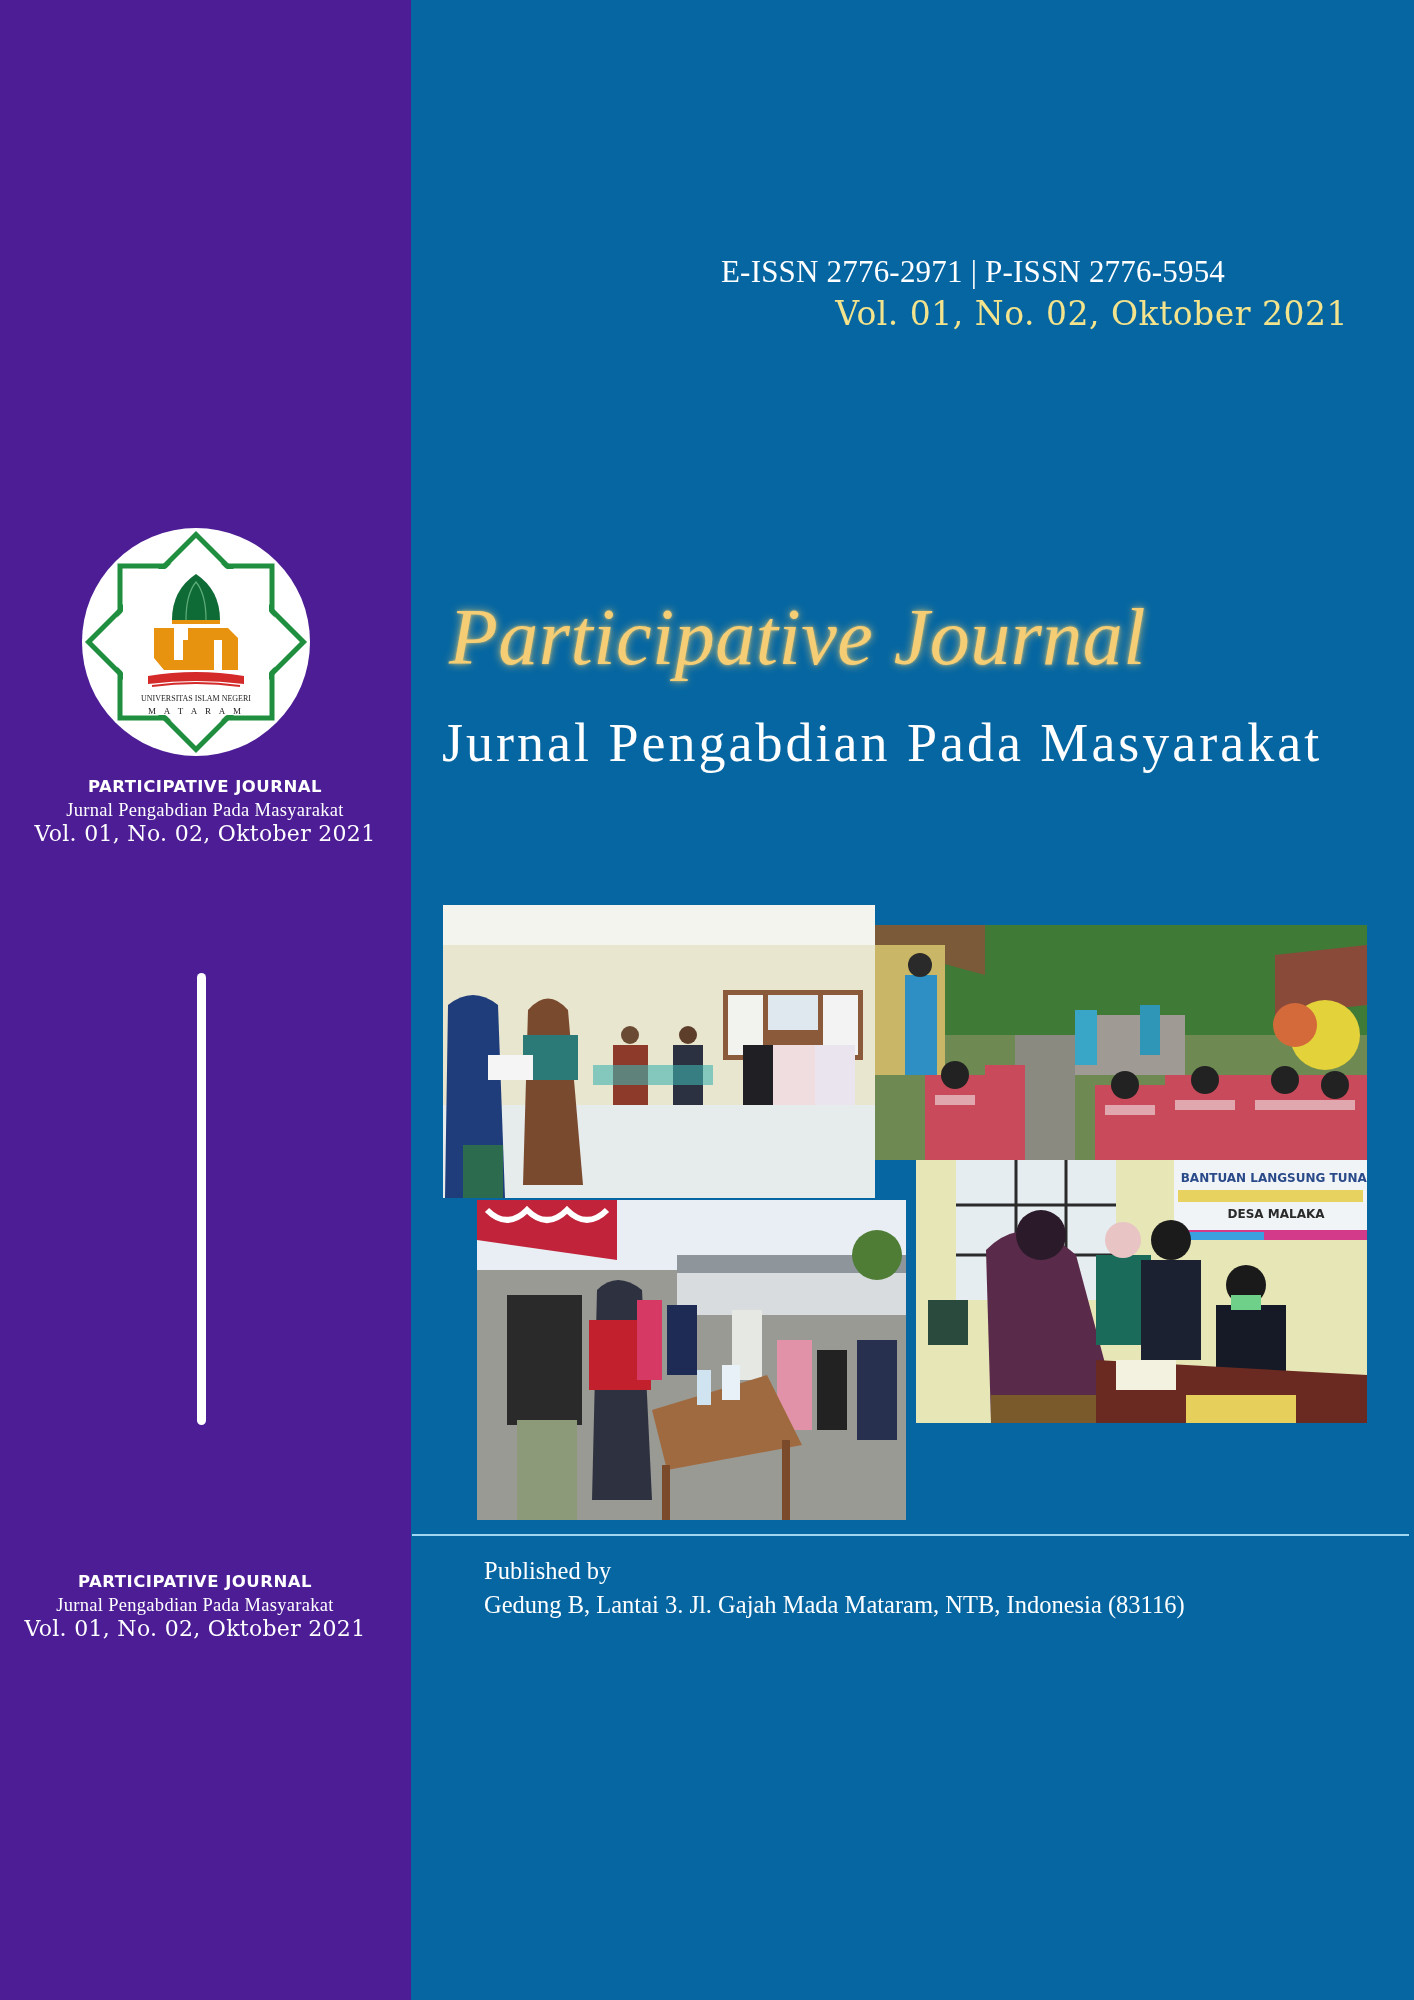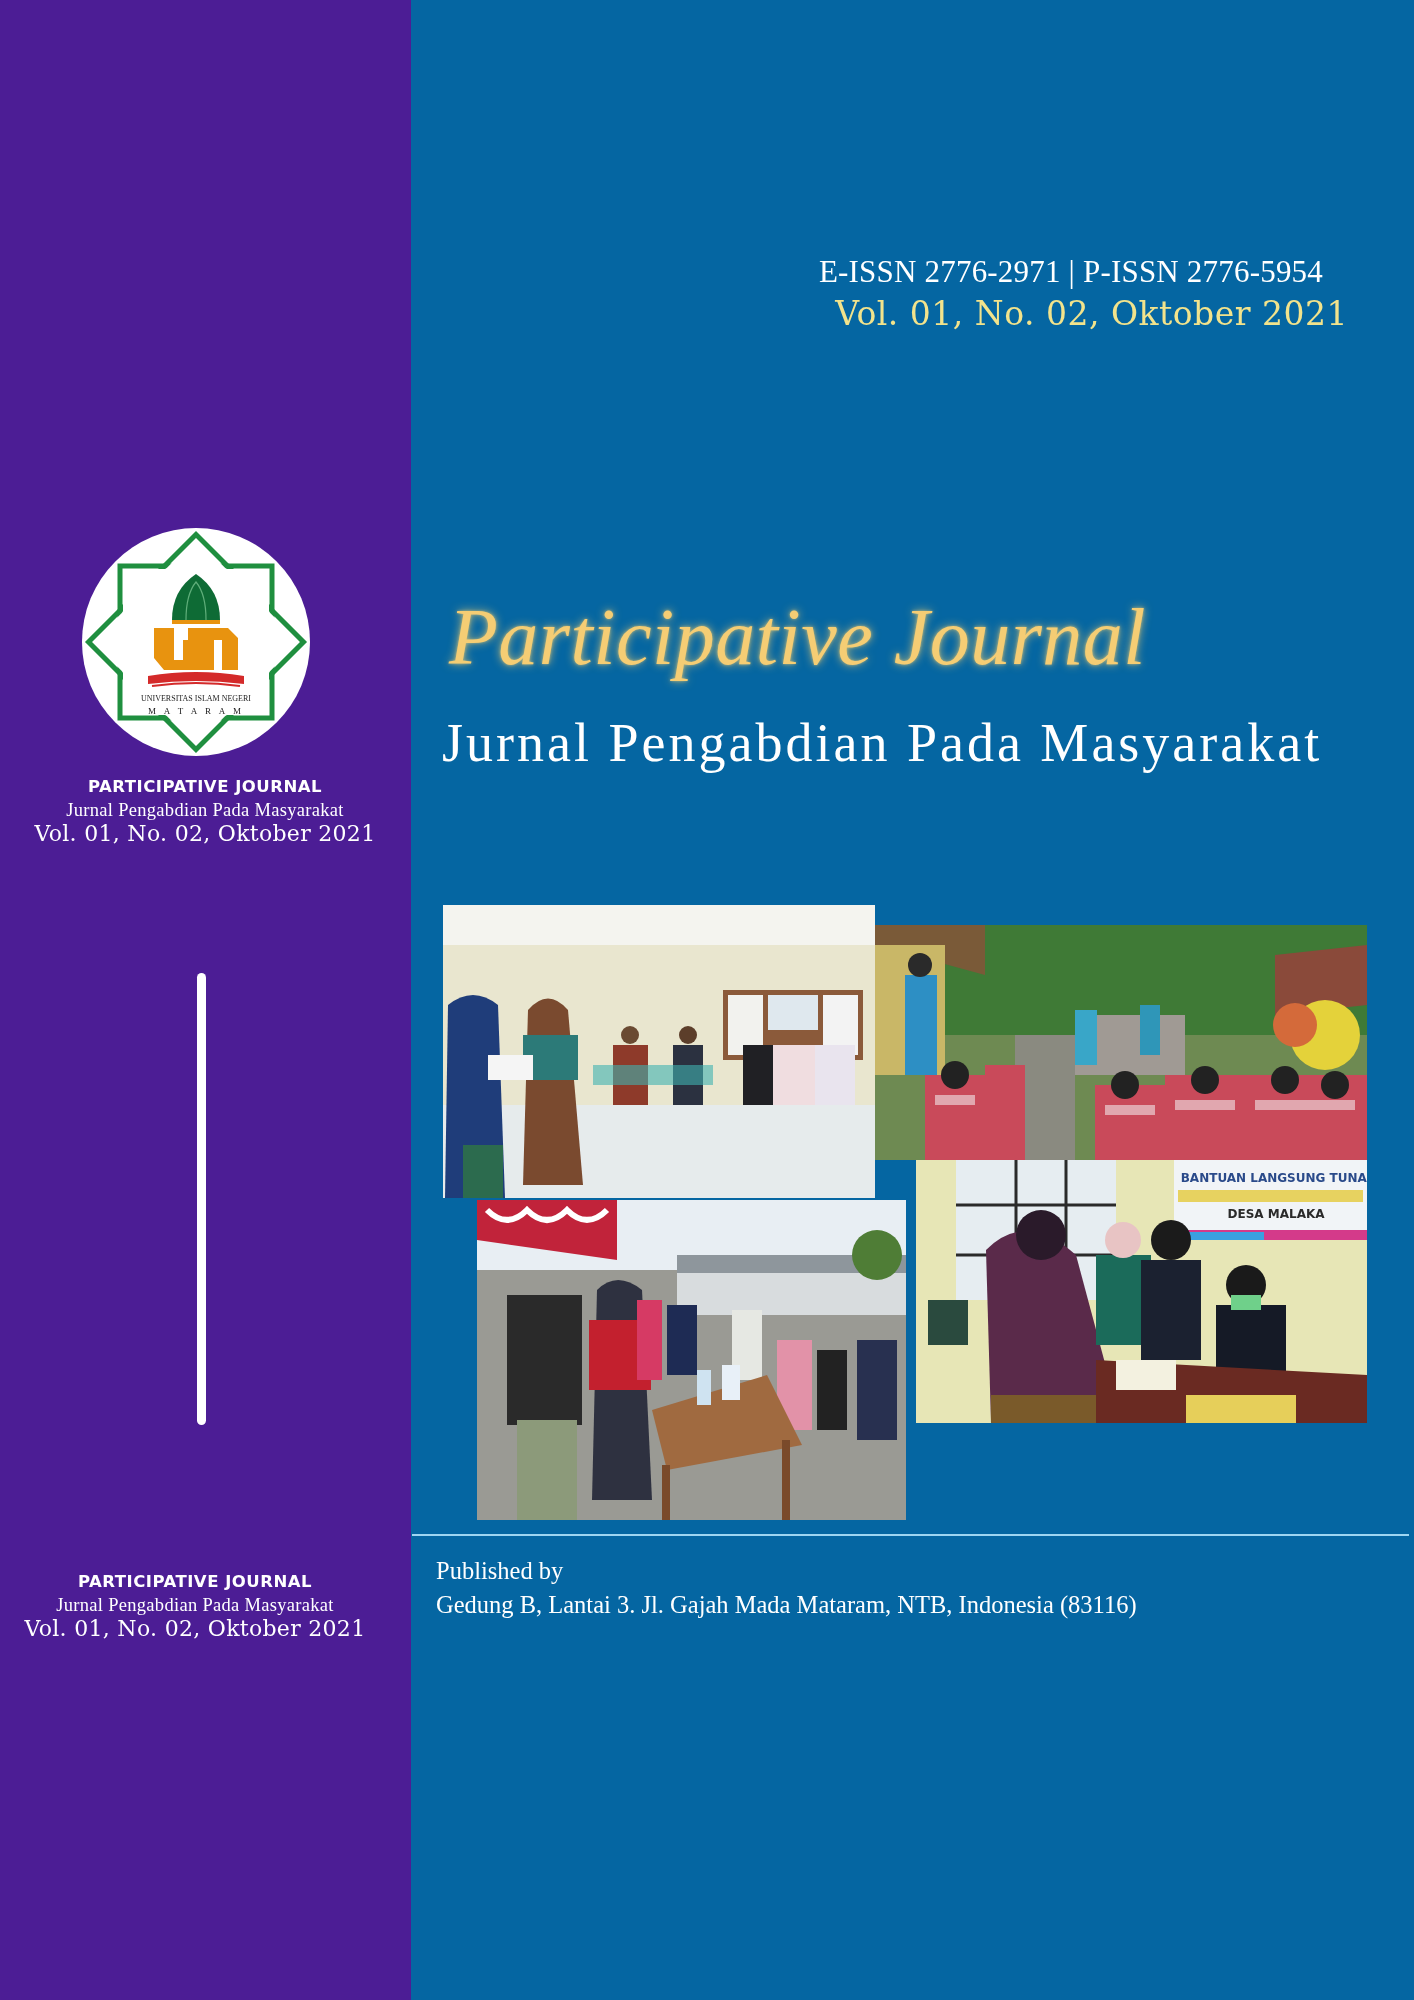--- a/index.html
+++ b/index.html
@@ -12,21 +12,21 @@
       position: absolute; left: 0; top: 0; width: 411px; height: 2000px;
       background: #4c1d95;
     }
     .main {
       position: absolute; left: 411px; top: 0; width: 1003px; height: 2000px;
       background: #0566a2;
     }
 
     
     .issn {
-      position: absolute; right: 80px; top: 254px; width: 700px; text-align: right;
+      position: absolute; right: 80px; top: 254px; width: 700px; text-align: center;
       color: #ffffff; font-family: "Liberation Serif", serif; font-size: 31px;
       letter-spacing: 0.2px; padding-right: 11px;
     }
     .issue-top {
       position: absolute; right: 66px; top: 294px; width: 700px; text-align: right;
       color: #f2e38c; font-family: "DejaVu Serif", serif; font-size: 33px;
       letter-spacing: 0.5px;
     }
 
     
@@ -55,21 +55,21 @@
       position: absolute; left: 412px; top: 1534px; width: 997px; height: 2px;
       background: #9fd6f2;
     }
 
     
     .publisher {
       position: absolute; left: 436px; top: 1554px;
       color: #ffffff; font-family: "Liberation Serif", serif; font-size: 24.5px;
       line-height: 34px;
     }
-    .publisher div { white-space: nowrap; }
+    .publisher div { white-space: nowrap; margin-left: 48px; }
 
     
     .logo {
       position: absolute; left: 82px; top: 528px; width: 228px; height: 228px;
       border-radius: 50%;
       background: radial-gradient(circle, #ffffff 0%, #ffffff 80%, #0e4d22 93%, #1a2a44 100%);
     }
     .logo svg { width: 100%; height: 100%; display: block; }
 
     .side-block { position: absolute; text-align: center; color: #ffffff; }

